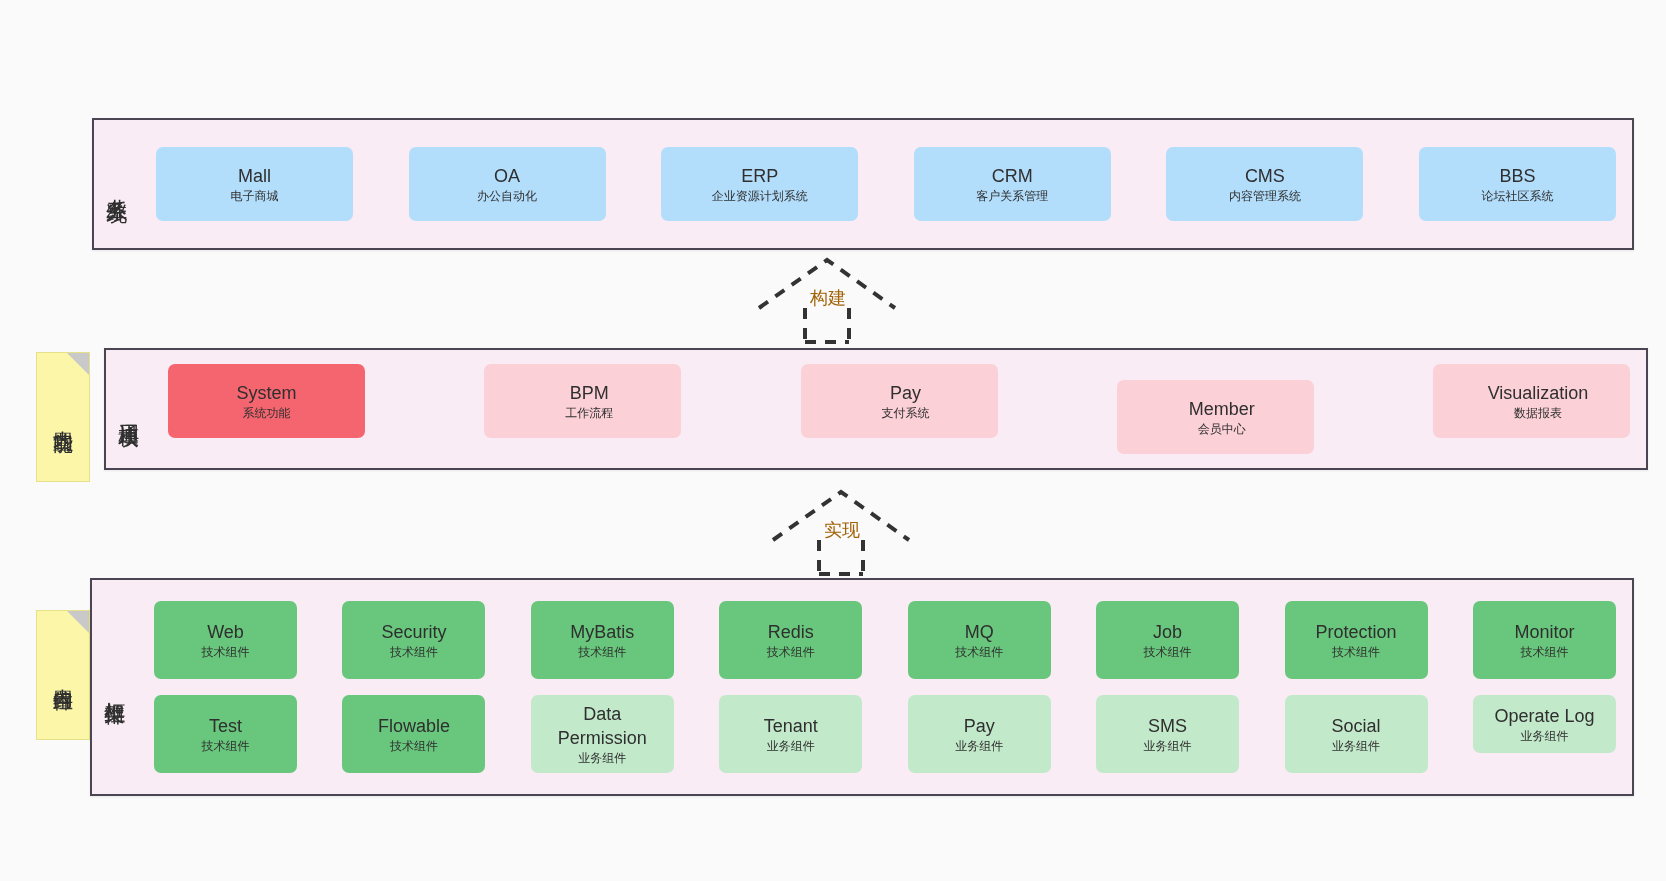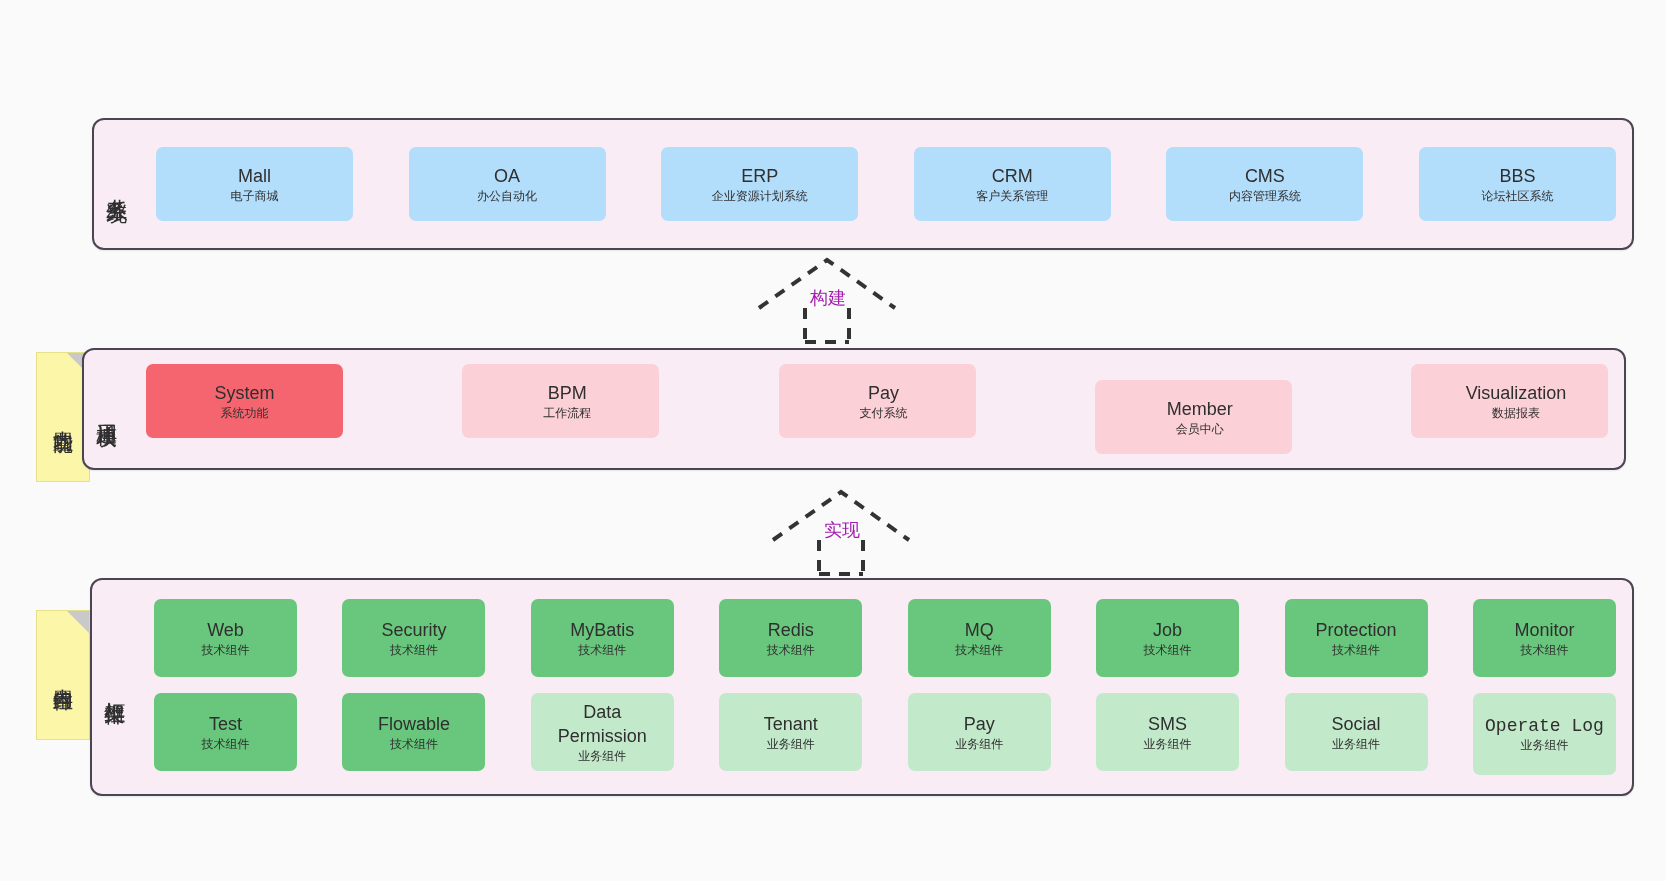--- a/index.html
+++ b/index.html
@@ -16,21 +16,21 @@
     width: 1666px;
     height: 881px;
     background: #fafafa;
   }
 
   
   .layer {
     position: absolute;
     background: #f9ecf5;
     border: 2px solid #4b4453;
-    border-radius: 12px;
+    border-radius: 0;
     display: flex;
     align-items: stretch;
     box-shadow: 0 1px 2px rgba(0,0,0,0.08);
   }
   .layer-title {
     flex: 0 0 auto;
     width: 46px;
     display: flex;
     align-items: center;
     justify-content: center;
@@ -109,21 +109,21 @@
 
   
   .arrow {
     position: absolute;
     pointer-events: none;
   }
   .arrow svg { display: block; overflow: visible; }
   .arrow-label {
     position: absolute;
     font-size: 18px;
-    color: #a21caf;
+    color: #a16207;
     background: transparent;
     white-space: nowrap;
     user-select: none;
   }
 </style>
 </head>
 <body>
 
 <div class="canvas">
 
@@ -169,21 +169,21 @@
       </g>
     </svg>
     <span class="arrow-label" style="left:53px; top:28px;">构建</span>
   </div>
 
   <div class="note" style="left:36px; top:352px; width:54px; height:130px;">
     <span class="fold"></span>
     <span>内置功能</span>
   </div>
 
-  <div class="layer" style="left:82px; top:348px; width:1544px; height:122px;">
+  <div class="layer" style="left:104px; top:348px; width:1544px; height:122px;">
     <div class="layer-title">通用模块</div>
     <div class="layer-body">
       <div class="row">
         <div class="card c-red" style="width:197px;height:74px;">
           <span class="en">System</span>
           <span class="cn">系统功能</span>
         </div>
         <div class="card c-pink" style="width:197px;height:74px;">
           <span class="en">BPM</span>
           <span class="cn">工作流程</span>
@@ -282,21 +282,21 @@
           <span class="cn">业务组件</span>
         </div>
         <div class="card c-lgreen" style="width:143px;height:78px;">
           <span class="en">SMS</span>
           <span class="cn">业务组件</span>
         </div>
         <div class="card c-lgreen" style="width:143px;height:78px;">
           <span class="en">Social</span>
           <span class="cn">业务组件</span>
         </div>
-        <div class="card c-lgreen" style="width:143px;height:82px;font-family:Liberation Mono, monospace;">
+        <div class="card c-lgreen" style="width:143px;height:58px;">
           <span class="en">Operate Log</span>
           <span class="cn">业务组件</span>
         </div>
       </div>
 
     </div>
   </div>
 
 </div>
 

